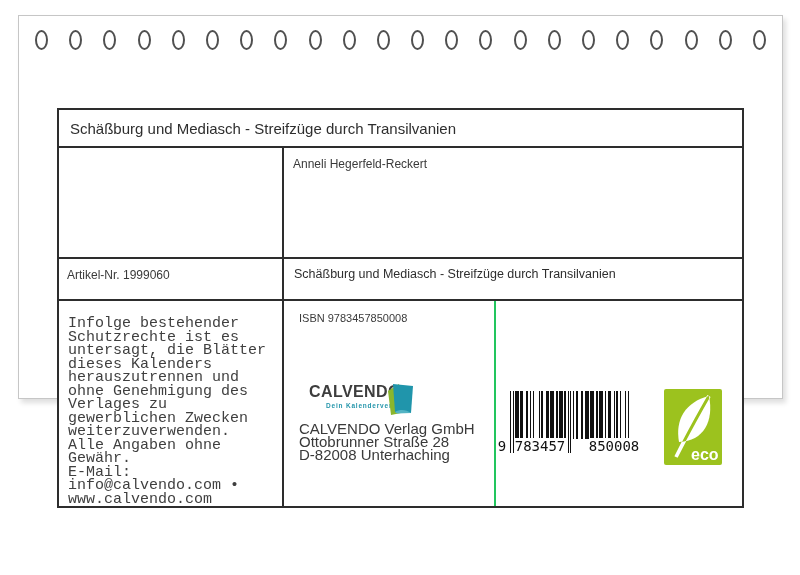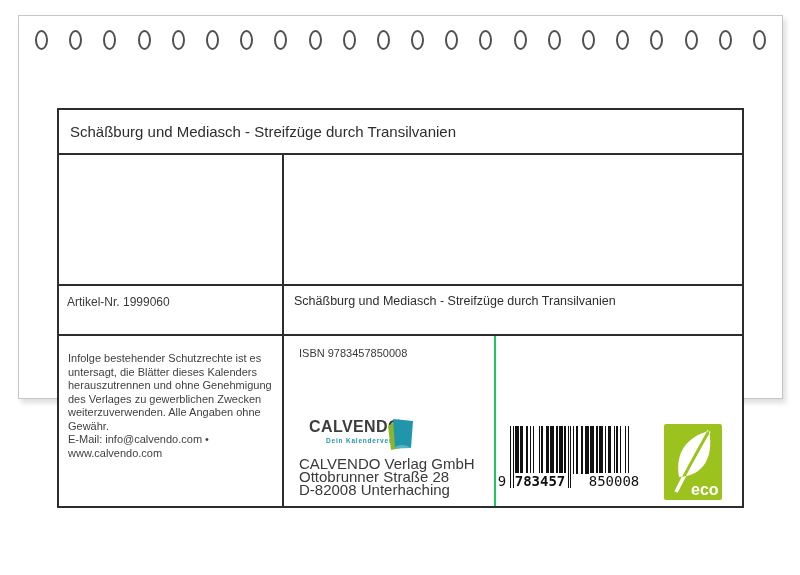--- a/index.html
+++ b/index.html
@@ -22,35 +22,35 @@
   .r-bottom{flex:1;}
   .cell{box-sizing:border-box;position:relative;}
   .c-left{width:225px;border-right:2px solid #2d2d2d;}
   .c-mid{width:212px;border-right:2px solid #22c55e;}
   .c-right{flex:1;}
   .title-text{font-size:15px;padding-left:11px;color:#2e2e2e;}
   .author-text{display:block;padding:9px 10px 0 9px;font-size:12px;}
   .artikel-text{display:block;padding:9px 0 0 8px;font-size:12px;}
   .desc-text{display:block;padding:8px 10px 0 10px;font-size:12.5px;color:#2e2e2e;}
   
-  .legal{padding:16px 9px 0 9px;font-size:11px;line-height:13.5px;color:#3f3f3f;}
+  .legal{padding:16px 9px 0 9px;font-size:15px;line-height:13.5px;color:#3f3f3f;font-family:Liberation Mono, monospace;}
   
   .isbn{position:absolute;left:15px;top:11px;font-size:11px;}
   .logo{position:absolute;left:25px;top:82px;width:120px;height:36px;}
   .logo-word{font-size:16px;font-weight:bold;letter-spacing:0.4px;color:#3d3d3d;line-height:18px;}
   .logo-tag{font-size:6.5px;font-weight:bold;letter-spacing:0.8px;color:#2596ab;margin:1px 0 0 17px;}
   .logo-mark{position:absolute;left:78px;top:-1px;}
   .address{position:absolute;left:15px;top:121px;font-size:15px;line-height:13px;}
   
   .barcode{position:absolute;left:14px;top:90px;width:119px;height:64px;}
   .barcode svg{position:absolute;left:0;top:0;}
   .bc-digit{position:absolute;top:47px;font-family:"DejaVu Sans Mono",monospace;font-size:14px;
             color:#111;background:#fff;text-align:center;height:16px;line-height:16px;}
   .bd-lead{left:-13px;width:10px;background:transparent;}
-  .bd-left{left:4.5px;width:51px;font-weight:bold;}
+  .bd-left{left:4.5px;width:51px;}
   .bd-right{left:63.5px;width:51px;margin-left:15px;}
   .eco{position:absolute;left:168px;top:88px;}
 </style>
 </head>
 <body>
 
 <div class="page">
 
   <div class="holes">
       <div class="hole"></div>
@@ -78,20 +78,23 @@
     </div>
 
   <div class="table">
 
     <div class="row r-title">
       <span class="title-text">Schäßburg und Mediasch - Streifzüge durch Transilvanien</span>
     </div>
 
     <div class="row r-author">
       <div class="cell c-left"></div>
+      <div class="cell c-right">
+        <span class="author-text">Anneli Hegerfeld-Reckert</span>
+      </div>
     </div>
 
     <div class="row r-artikel">
       <div class="cell c-left">
         <span class="artikel-text">Artikel-Nr. 1999060</span>
       </div>
       <div class="cell c-right">
         <span class="desc-text">Schäßburg und Mediasch - Streifzüge durch Transilvanien</span>
       </div>
     </div>

